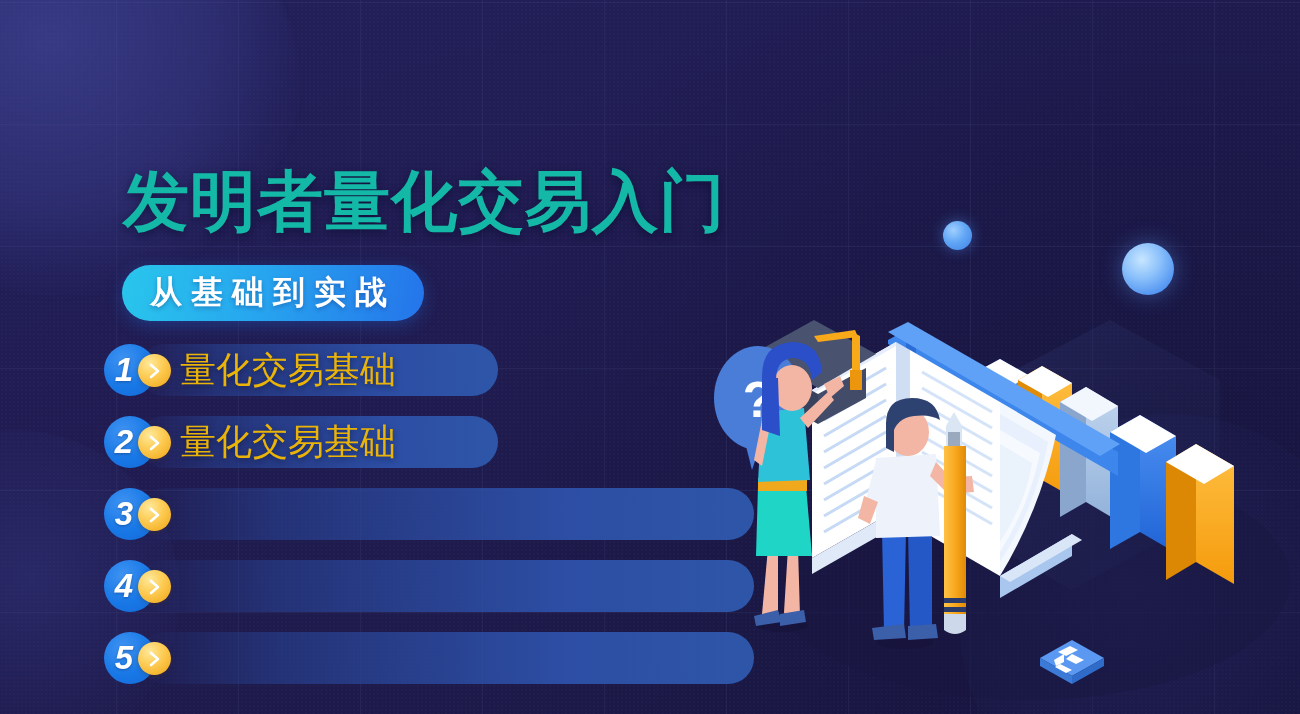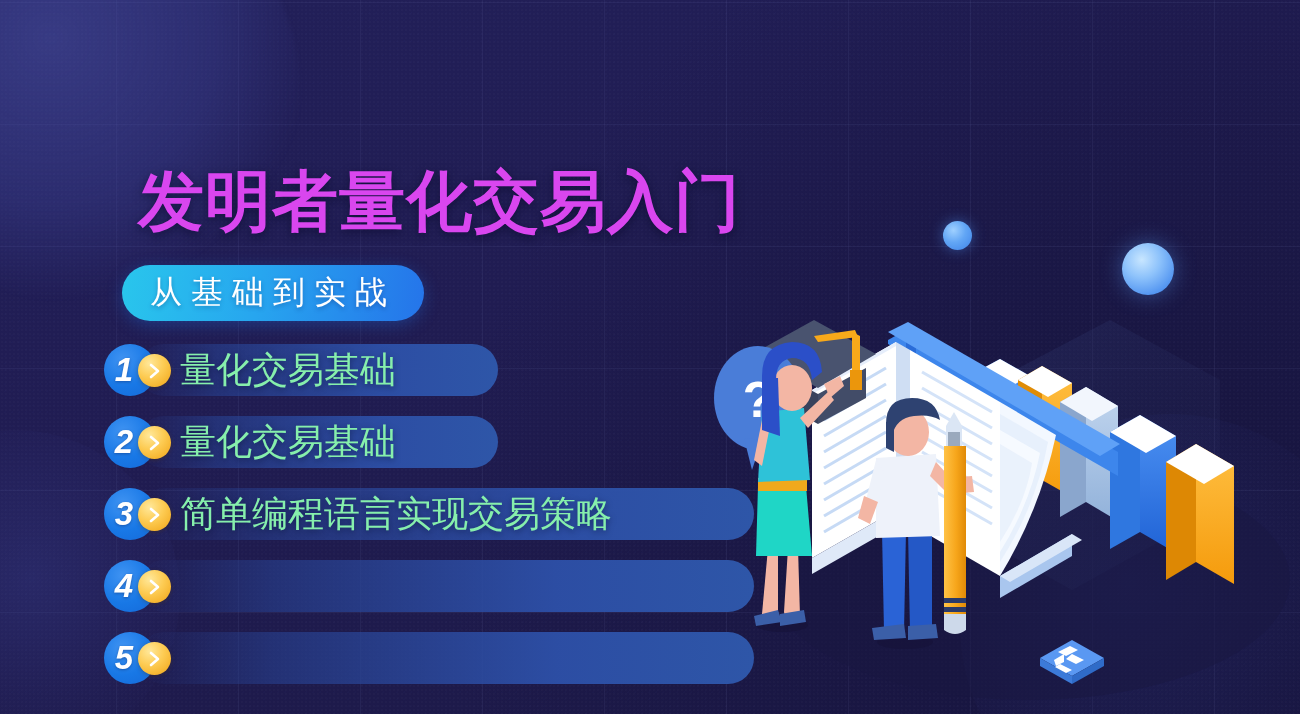--- a/index.html
+++ b/index.html
@@ -55,35 +55,35 @@
   .dot-lg{
     position:absolute;left:1122px;top:243px;width:52px;height:52px;border-radius:50%;
     background:radial-gradient(circle at 38% 32%, #c8e6ff 0%, #8dc2fb 38%, #4f92f0 78%, #3f7fe0 100%);
     box-shadow:0 0 22px rgba(90,160,250,.42);
   }
 
   
   .left{position:absolute;left:0;top:0;width:780px;height:714px;}
 
   .title{
-    position:absolute;left:138px;top:168px;
+    position:absolute;left:123px;top:168px;
     font-size:66px;line-height:1;letter-spacing:1px;
-    font-weight:bold;color:#d946ef;white-space:nowrap;
+    font-weight:bold;color:#14b8a6;white-space:nowrap;
     text-shadow:0 3px 10px rgba(8,8,40,.55);
   }
 
   .subtitle-pill{
     position:absolute;left:122px;top:265px;
     height:56px;padding:0 28px;border-radius:28px;
     display:flex;align-items:center;
     background:linear-gradient(100deg,#29c6ec 0%,#27a6ef 45%,#2574ea 100%);
     box-shadow:0 4px 16px rgba(30,110,220,.35);
   }
   .subtitle-pill span{
-    font-size:32px;font-weight:normal;color:#fff;letter-spacing:9px;
+    font-size:32px;font-weight:bold;color:#fff;letter-spacing:9px;
     text-shadow:0 2px 4px rgba(14,40,110,.35);
     text-align:center;
   }
 
   .list{position:absolute;left:104px;top:344px;}
   .row{
     position:relative;height:52px;margin-bottom:20px;display:flex;align-items:center;
   }
   .row-pill{
     position:absolute;left:34px;top:0;height:52px;border-radius:26px;
@@ -102,21 +102,21 @@
   .chev{
     position:absolute;left:34px;top:10px;z-index:4;
     width:33px;height:33px;border-radius:50%;
     background:radial-gradient(circle at 35% 28%, #ffe89a 0%, #fdcb52 45%, #f0a315 100%);
     box-shadow:0 1px 4px rgba(90,55,0,.35);
     display:flex;align-items:center;justify-content:center;
   }
   .chev svg{display:block;}
   .row-label{
     position:relative;z-index:3;margin-left:24px;
-    font-size:36px;font-weight:500;color:#86efac;white-space:nowrap;
+    font-size:36px;font-weight:500;color:#eab308;white-space:nowrap;
     text-shadow:0 2px 6px rgba(8,14,50,.55);
   }
 
   
   .illus{position:absolute;left:700px;top:280px;width:600px;height:434px;}
   .illus svg{display:block;}
 </style>
 </head>
 <body>
 
@@ -377,21 +377,20 @@
       <div class="row">
         <div class="row-pill" style="width:616px"></div>
         <div class="badge">
           <span class="num">3</span>
         </div>
         <div class="chev">
           <svg width="14" height="16" viewBox="0 0 14 16">
               <path d="M3 2 L10 8 L3 14" stroke="#ffffff" stroke-width="2.6" fill="none" stroke-linecap="round" stroke-linejoin="round"></path>
             </svg>
         </div>
-        <div class="row-label">简单编程语言实现交易策略</div>
       </div>
 
       <div class="row">
         <div class="row-pill" style="width:616px"></div>
         <div class="badge">
           <span class="num">4</span>
         </div>
         <div class="chev">
           <svg width="14" height="16" viewBox="0 0 14 16">
               <path d="M3 2 L10 8 L3 14" stroke="#ffffff" stroke-width="2.6" fill="none" stroke-linecap="round" stroke-linejoin="round"></path>

